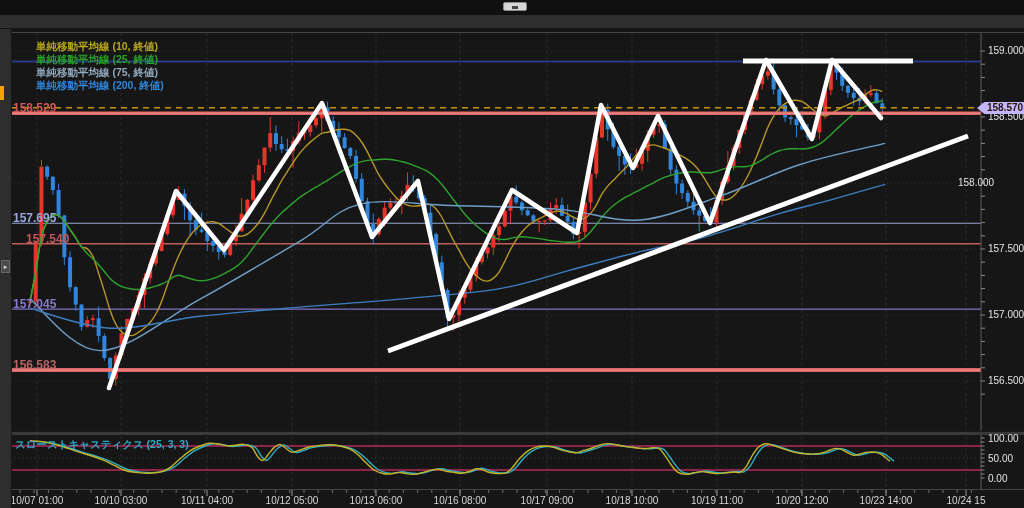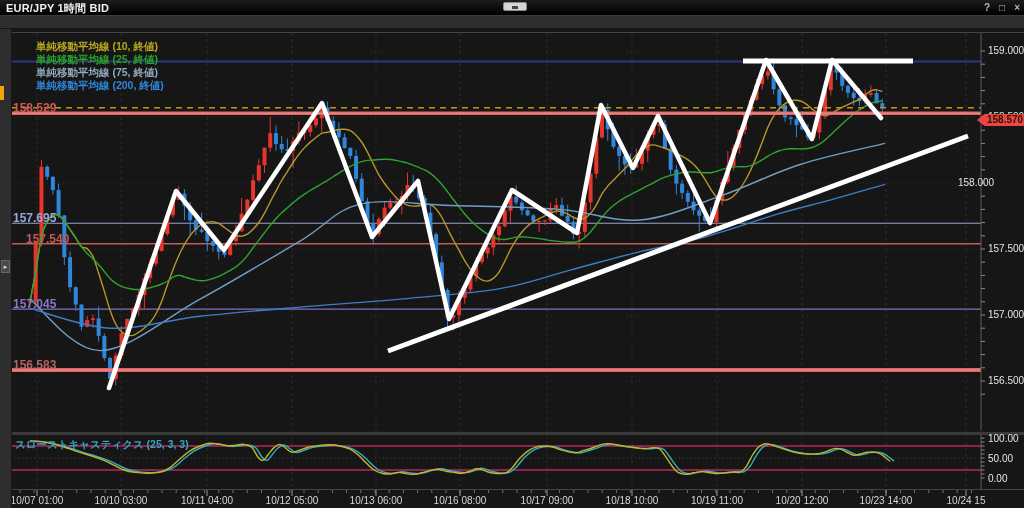--- a/index.html
+++ b/index.html
@@ -20,22 +20,22 @@
   .orangetab{position:absolute;left:0;top:57px;width:4px;height:14px;background:#f0a500;}
   .expander{position:absolute;left:1px;top:231px;width:9px;height:13px;background:#4a4a4a;border:1px solid #666;
     color:#ddd;font-size:7px;line-height:11px;text-align:center;padding:0;}
   #stage{position:absolute;left:0;top:0;width:1024px;height:508px;}
   .axlabel{position:absolute;font-size:10px;color:#e4e4e4;white-space:nowrap;z-index:12;}
   .leftlabel{position:absolute;font-size:12px;font-weight:bold;white-space:nowrap;z-index:12;}
   .datelabel{position:absolute;font-size:10px;color:#d6d6d6;white-space:nowrap;z-index:12;transform:translateX(-50%);}
   .legend{position:absolute;left:36px;top:40px;z-index:12;}
   .legend div{font-size:10.5px;font-weight:bold;height:13px;line-height:13px;white-space:nowrap;}
   .stochlegend{position:absolute;left:15px;top:438px;font-size:10.5px;font-weight:bold;color:#2fa8c8;z-index:12;}
-  .pricebadge{position:absolute;left:977px;top:102px;width:47px;height:12px;background:#ef4444;
-    clip-path:polygon(0 50%,16% 0,100% 0,100% 100%,16% 100%);z-index:13;margin-top:12px;}
+  .pricebadge{position:absolute;left:977px;top:102px;width:47px;height:12px;background:#c4b5fd;
+    clip-path:polygon(0 50%,16% 0,100% 0,100% 100%,16% 100%);z-index:13;}
   .pricebadge span{position:absolute;left:10px;top:0;font-size:10px;font-weight:bold;color:#241700;line-height:12px;}
   .hotzone{position:absolute;z-index:14;}
 </style>
 </head>
 <body>
 
 <div id="stage">
   <svg id="chart-svg" width="1024" height="508" viewBox="0 0 1024 508">
       <rect x="0" y="29" width="1024" height="479" fill="#161616"></rect>
       <rect x="0" y="15" width="1024" height="14" fill="#2e2e2e"></rect>
@@ -521,28 +521,20 @@
       <line x1="376" y1="490" x2="376" y2="496" stroke="#9a9a9a" stroke-width="1"></line>
       <line x1="460" y1="490" x2="460" y2="496" stroke="#9a9a9a" stroke-width="1"></line>
       <line x1="547" y1="490" x2="547" y2="496" stroke="#9a9a9a" stroke-width="1"></line>
       <line x1="632" y1="490" x2="632" y2="496" stroke="#9a9a9a" stroke-width="1"></line>
       <line x1="717" y1="490" x2="717" y2="496" stroke="#9a9a9a" stroke-width="1"></line>
       <line x1="802" y1="490" x2="802" y2="496" stroke="#9a9a9a" stroke-width="1"></line>
       <line x1="886" y1="490" x2="886" y2="496" stroke="#9a9a9a" stroke-width="1"></line>
       <line x1="966" y1="490" x2="966" y2="496" stroke="#9a9a9a" stroke-width="1"></line>
     </svg>
 
-  <div class="titlebar">
-    <span class="ttl">EUR/JPY 1時間 BID</span>
-    <div class="winbtns">
-      <span>?</span>
-      <span>□</span>
-      <span>×</span>
-    </div>
-  </div>
 
   <div class="toolstrip"></div>
   <button class="collapsebtn">
       <i></i>
     </button>
 
   <div class="leftstrip">
     <div class="orangetab"></div>
     <button class="expander">▸</button>
   </div>

